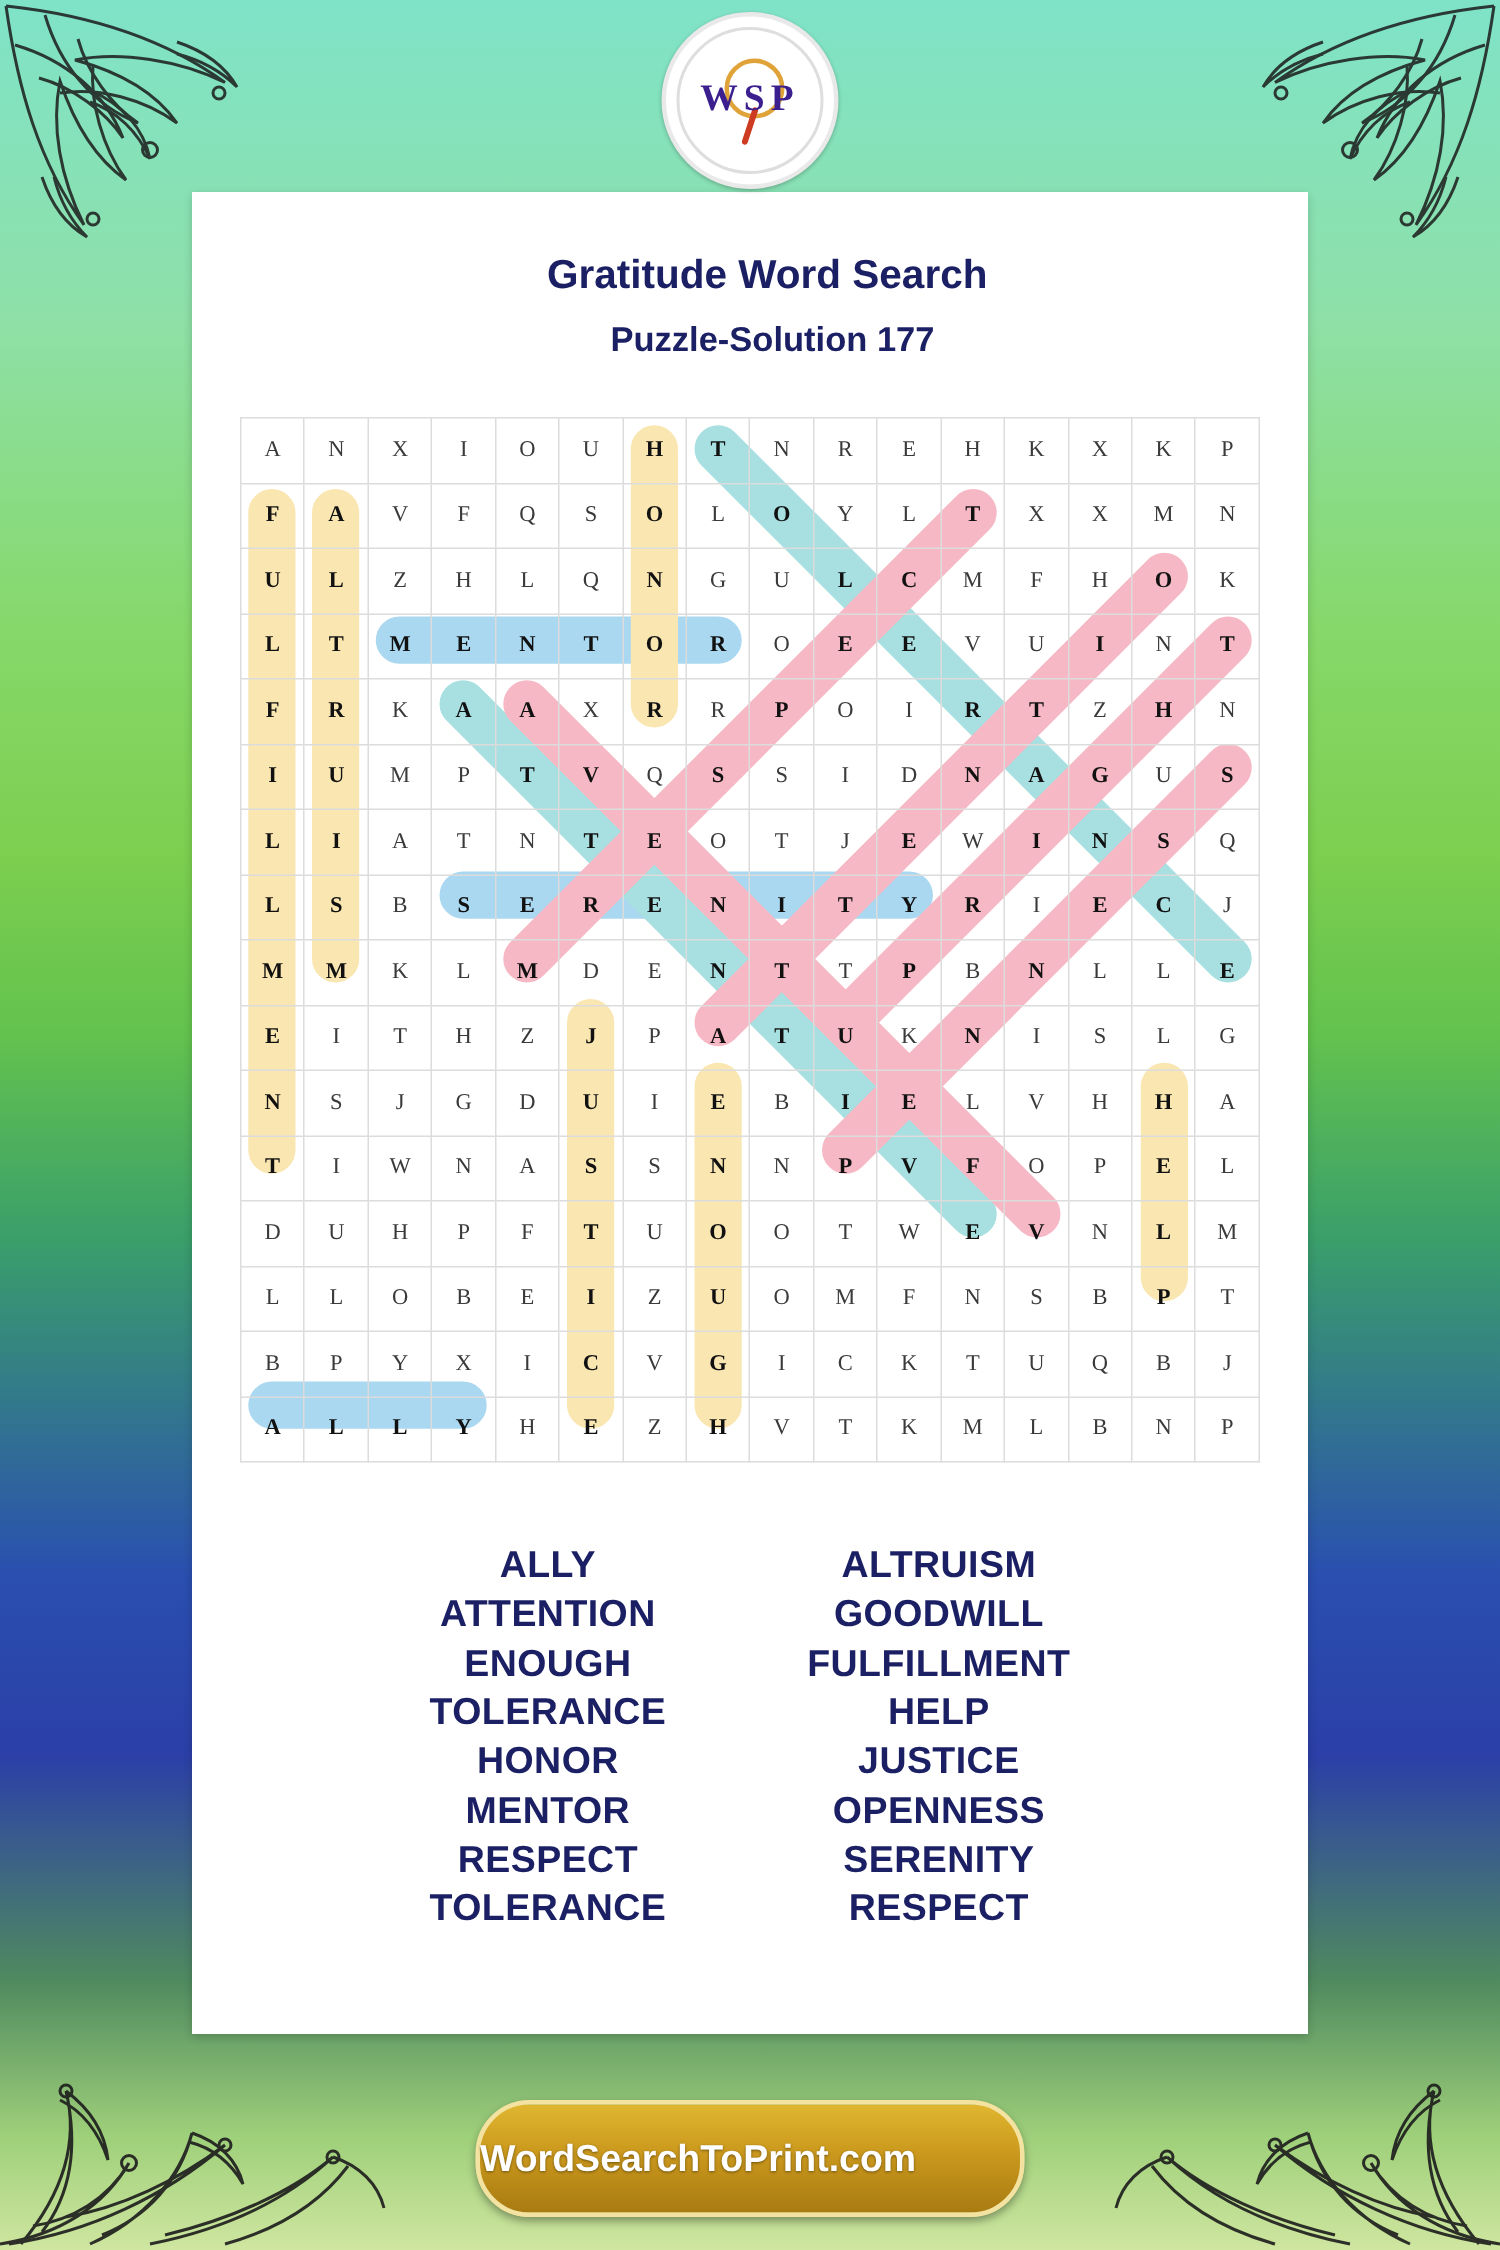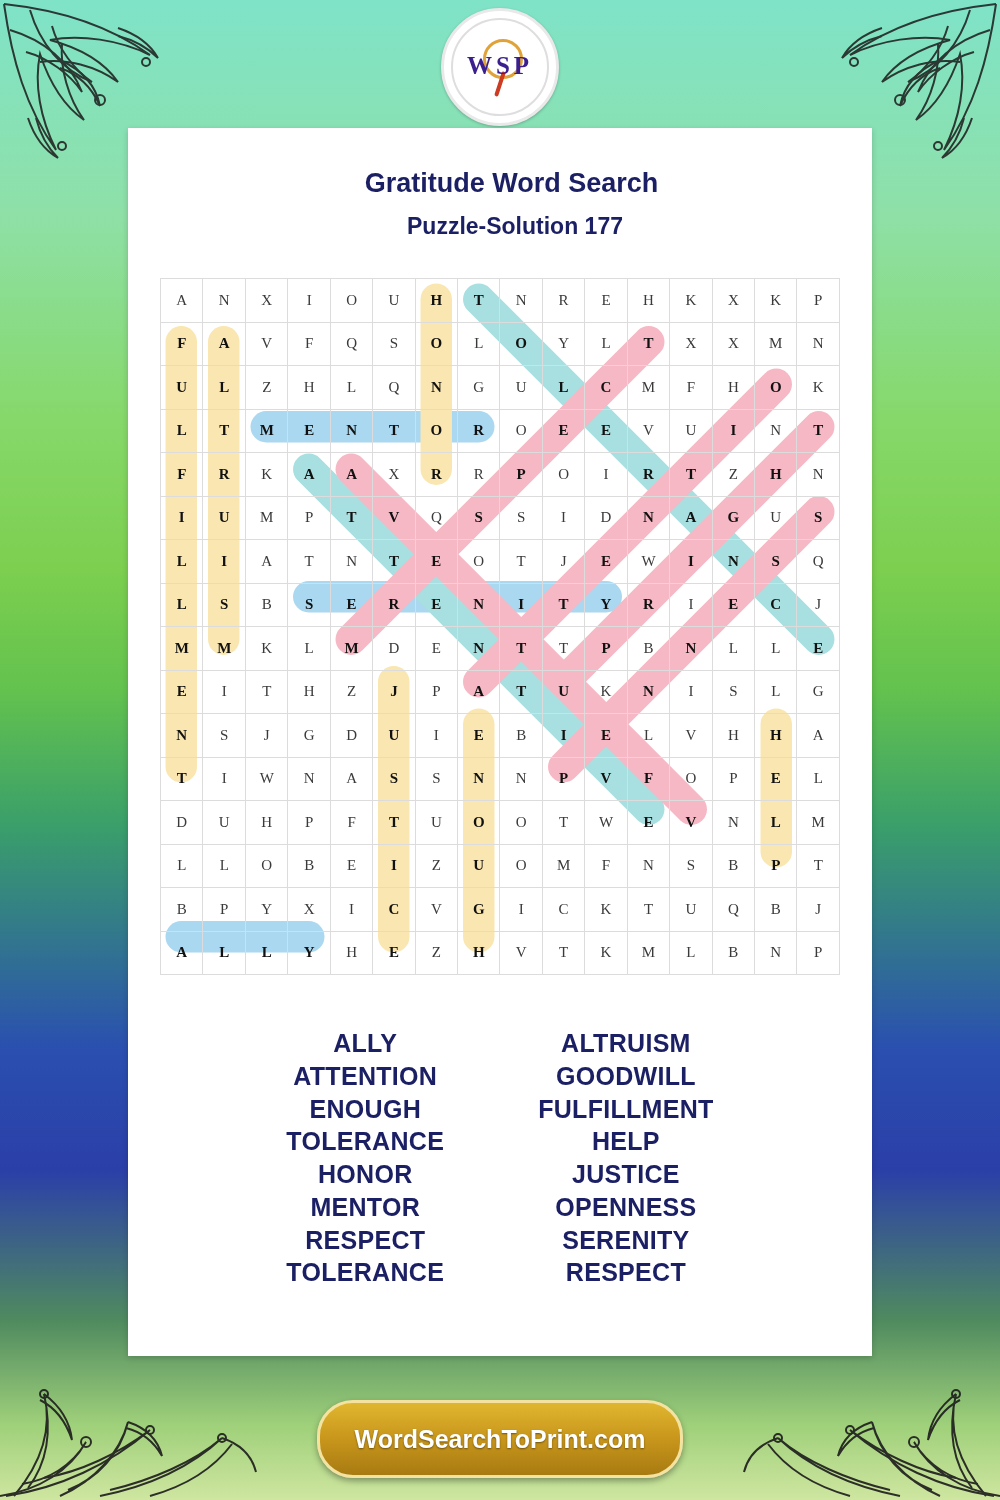--- a/index.html
+++ b/index.html
@@ -193,21 +193,21 @@
     left: 50%;
     transform: translateX(-50%);
     width: 360px;
     height: 72px;
     border-radius: 36px;
     background: linear-gradient(180deg, #e0b62f 0%, #c9971c 48%, #a87b12 100%);
     border: 3px solid #f3e2a0;
     box-shadow: 0 3px 6px rgba(0,0,0,0.35);
     display: flex;
     align-items: center;
-    justify-content: center;
+    justify-content: flex-start;
     z-index: 6;
   }
   #footer-btn span {
     font-size: 25px;
     font-weight: bold;
     color: #ffffff;
     text-shadow: 0 1px 2px rgba(0,0,0,0.45);
   }
 </style>
 </head>

